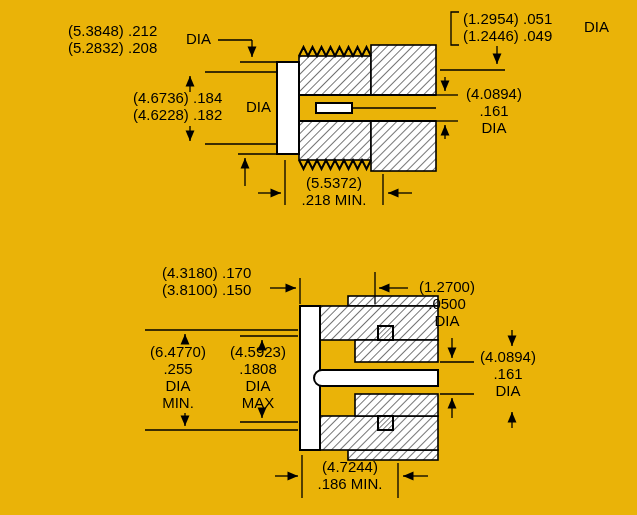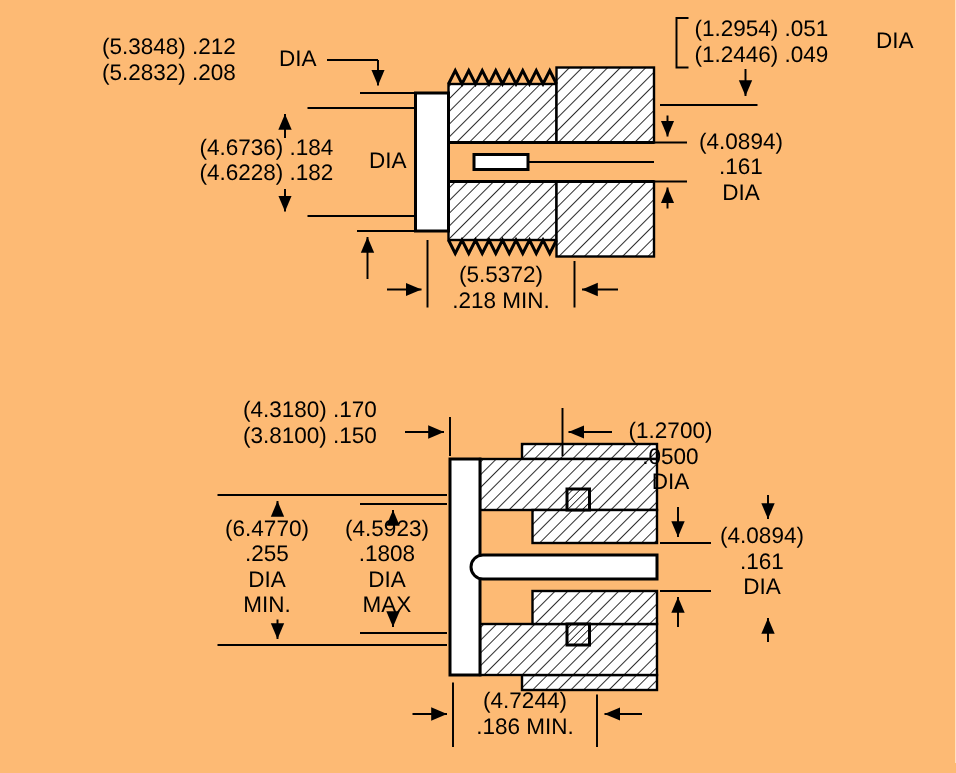--- a/index.html
+++ b/index.html
@@ -1,16 +1,16 @@
 <!DOCTYPE html>
 <html><head>
 <meta charset="utf-8">
 <style>
   html,body{margin:0;padding:0;background:#fff;}
-  #stage{position:relative;width:637px;height:515px;background:#fdba74;overflow:hidden;}
+  #stage{position:relative;width:637px;height:515px;background:#eab308;overflow:hidden;}
   svg{position:absolute;left:0;top:0;}
   .t{font-family:"Liberation Sans",sans-serif;font-size:15px;fill:#000;}
   .out{stroke:#000;stroke-width:2;fill:none;}
   .outw{stroke:#000;stroke-width:2;fill:#fff;}
   .hat{stroke:#000;stroke-width:1.6;fill:url(#hat);}
   .hat2{stroke:#000;stroke-width:2;fill:url(#hat2);}
   .dim{stroke:#000;stroke-width:1.3;fill:none;}
 </style>
 </head>
 <body>

